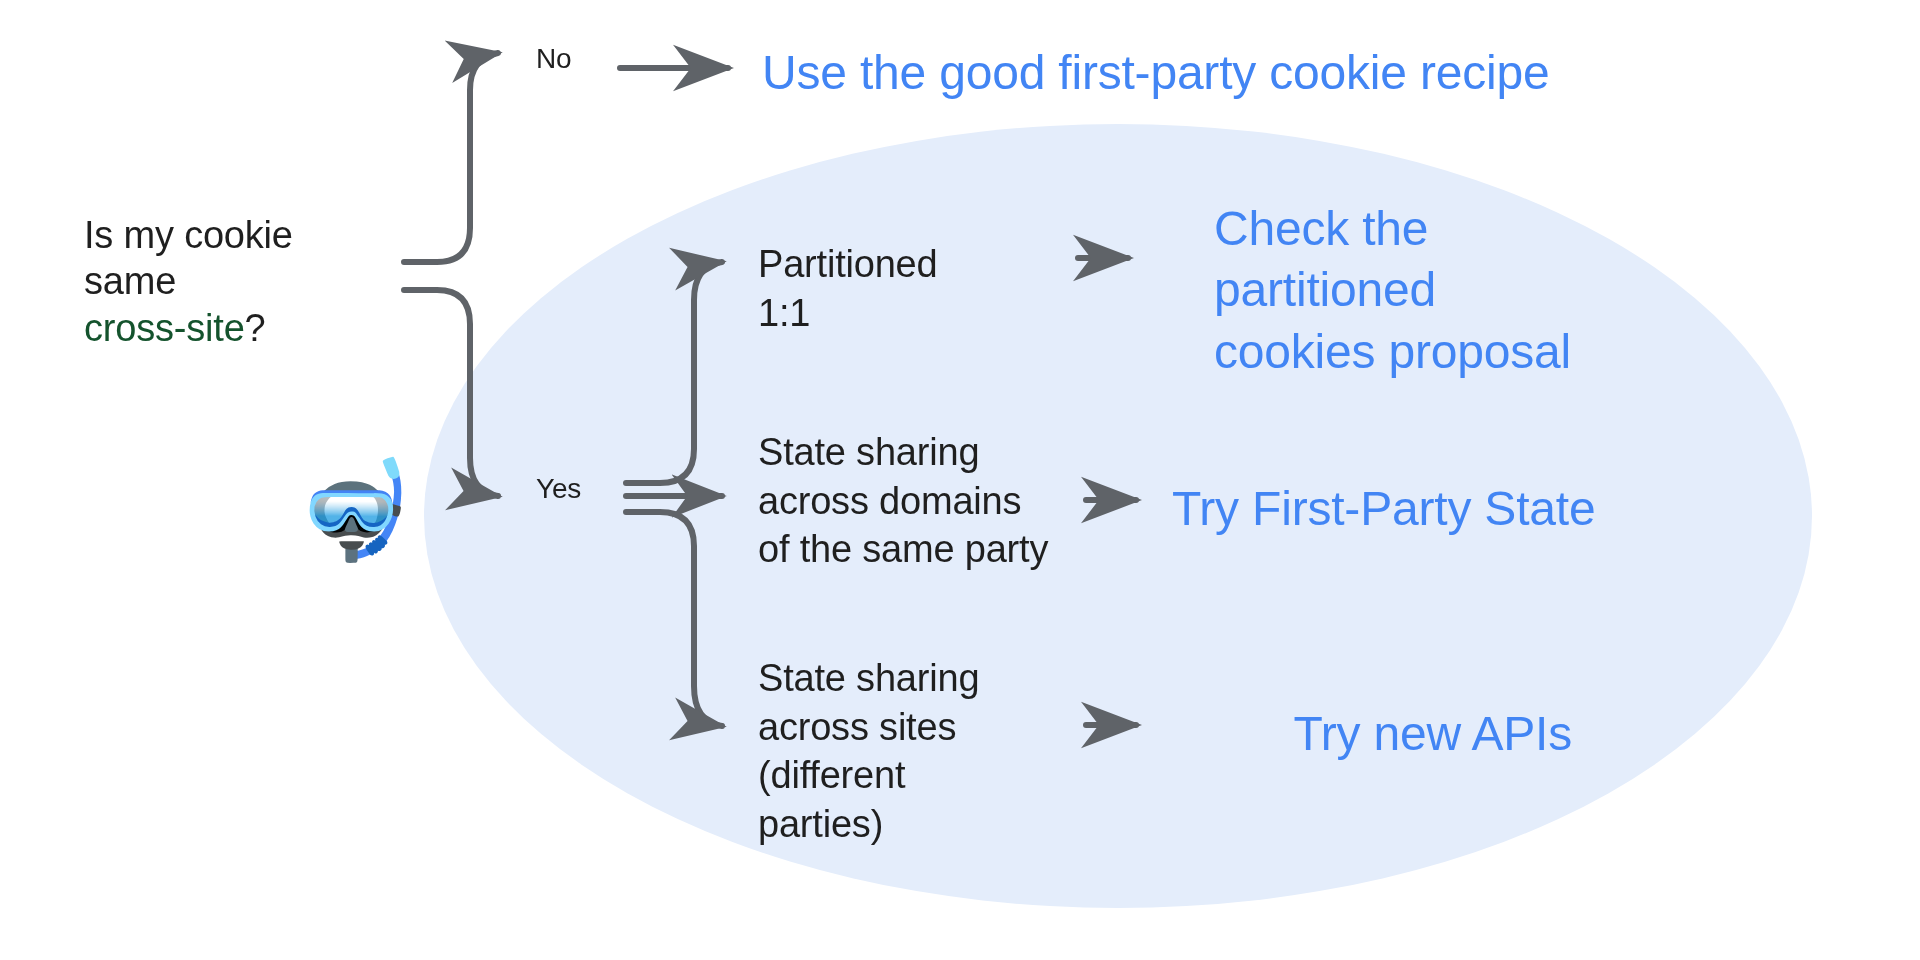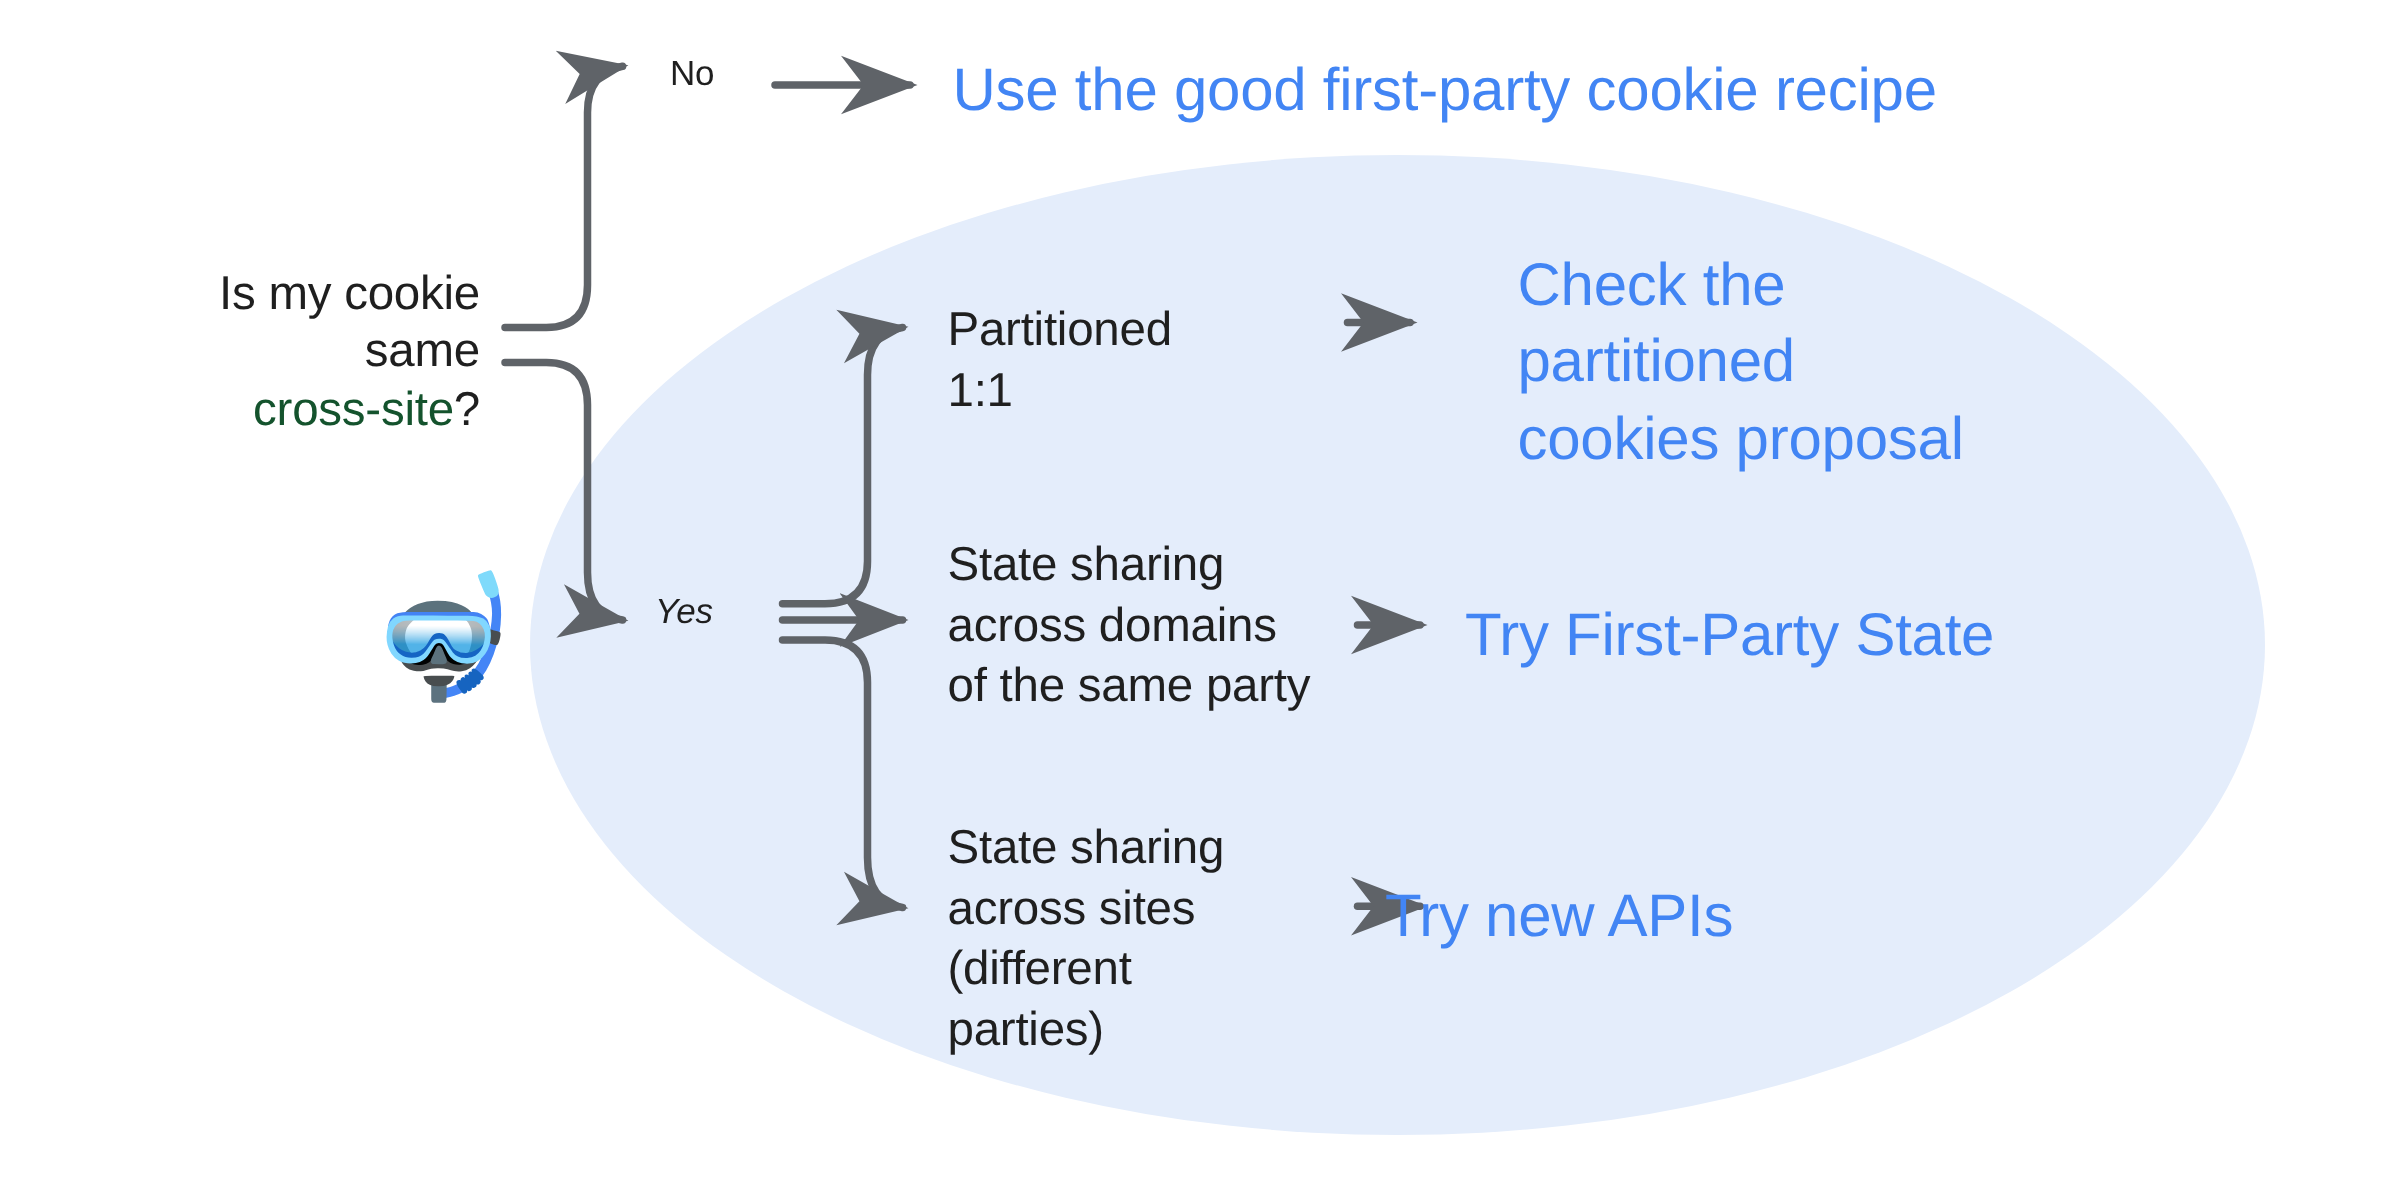--- a/index.html
+++ b/index.html
@@ -111,36 +111,36 @@
       <path d="M626,512 L660,512 Q694,512 694,546 L694,686 Q694,722 722,726" marker-end="url(#ah)"></path>
     </g>
 
     <g fill="none" stroke="#5f6368" stroke-width="6" stroke-linecap="round">
       <path d="M1078,258 L1128,258" marker-end="url(#ah2)"></path>
       <path d="M1086,500 L1136,500" marker-end="url(#ah2)"></path>
       <path d="M1086,725 L1136,725" marker-end="url(#ah2)"></path>
     </g>
   </svg>
 
-  <div class="node" style="left:84px; top:212px; width:300px;text-align:right;">
+  <div class="node" style="left:84px; top:212px; width:300px;">
     <div class="txt q-label dark">Is my cookie</div>
     <div class="txt q-label dark">same</div>
     <div class="txt q-label dark"><span class="cross-site-blue">cross-site</span><span>?</span></div>
   </div>
 
   <div class="emoji" style="left:294px; top:462px;">🤿</div>
 
   <div class="node" style="left:536px; top:42px;">
     <div class="txt branch-label dark">No</div>
   </div>
   <div class="node" style="left:762px; top:42px; width:800px;">
     <div class="txt result-text blue">Use the good first-party cookie recipe</div>
   </div>
 
-  <div class="node" style="left:524px; top:472px;font-style:italic;">
+  <div class="node" style="left:536px; top:472px;">
     <div class="txt branch-label dark">Yes</div>
   </div>
 
   <div class="node" style="left:758px; top:240px; width:330px;">
     <div class="txt state-text dark">Partitioned
 1:1</div>
   </div>
   <div class="node" style="left:1166px; top:198px; width:400px;margin-left:48px;">
     <div class="txt result-text blue">Check the
 partitioned
@@ -155,17 +155,17 @@
   <div class="node" style="left:1172px; top:478px; width:460px;">
     <div class="txt result-text blue">Try First-Party State</div>
   </div>
 
   <div class="node" style="left:758px; top:654px; width:330px;">
     <div class="txt state-text dark">State sharing
 across sites
 (different
 parties)</div>
   </div>
-  <div class="node" style="left:1108px; top:703px; width:400px;">
+  <div class="node" style="left:1172px; top:703px; width:400px;text-align:right;">
     <div class="txt result-text blue">Try new APIs</div>
   </div>
 
 </div>
 
 </body></html>

